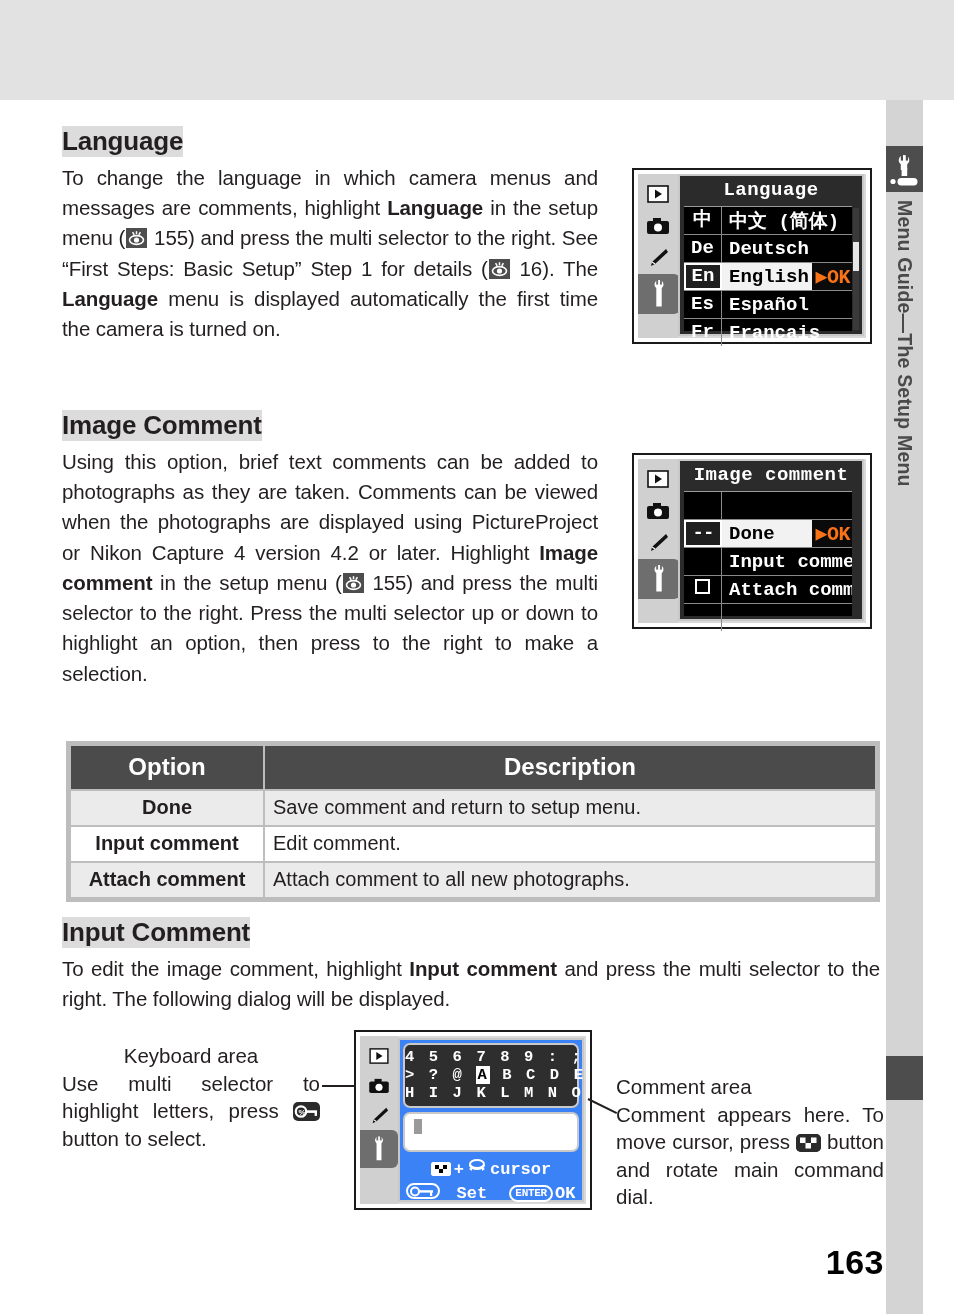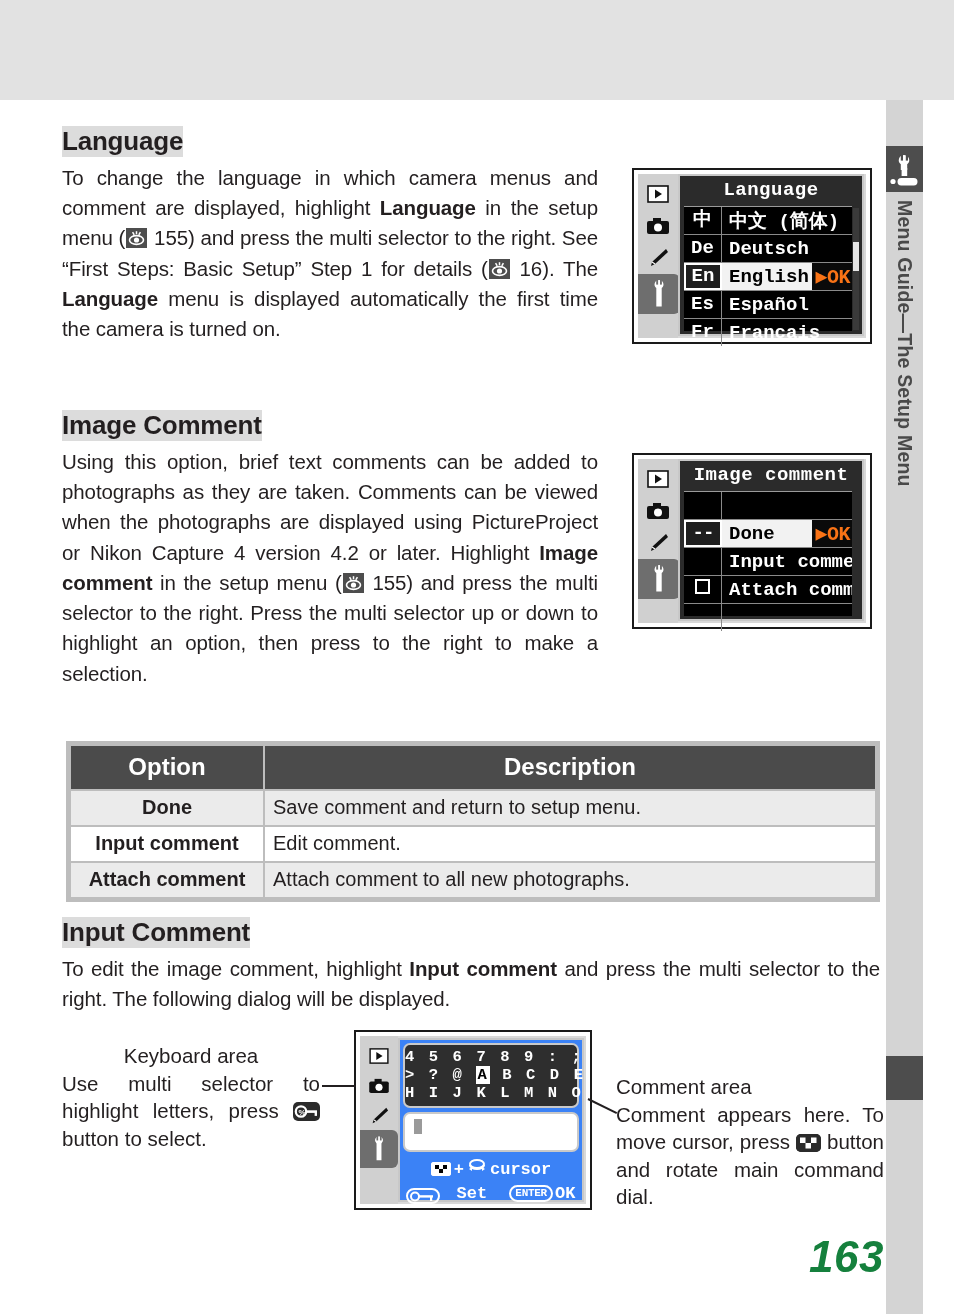--- a/index.html
+++ b/index.html
@@ -70,24 +70,23 @@
     width: 37px;
     height: 1214px;
     background: #d4d4d4;
     z-index: -1;
   }
 
   .page-number {
     position: absolute;
     right: 70px;
     bottom: 32px;
-    font-size: 44px;
-    font-style: italic;
-    font-weight: bold;
-    color: #15803d;
+    font-size: 34px;
+    font-weight: bold;
+    color: #000000;
     letter-spacing: 0.5px;
   }
 
   
   .col-left {
     position: absolute;
     left: 62px;
     width: 536px;
   }
   h2.sec {
@@ -461,21 +460,21 @@
     </svg>
   </div>
   <div class="side-tab-label">Menu Guide—The Setup Menu</div>
 </div>
 <div class="side-tab-bottom"></div>
 
 <div class="page-number">163</div>
 
 <div class="col-left" style="top:126px;">
   <h2 class="sec">Language</h2>
-  <p class="body"><span>To change the language in which camera menus and comment are displayed, highlight </span><b>Language</b><span> in the setup menu (</span><span class="eye-ref"><svg width="21" height="20" viewBox="0 0 21 20">
+  <p class="body"><span>To change the language in which camera menus and messages are comments, highlight </span><b>Language</b><span> in the setup menu (</span><span class="eye-ref"><svg width="21" height="20" viewBox="0 0 21 20">
           <path d="M10.5 3.2 l0 3" stroke="#fff" stroke-width="1.5"></path>
           <path d="M6.6 4.2 l1.6 2.6" stroke="#fff" stroke-width="1.5"></path>
           <path d="M14.4 4.2 l-1.6 2.6" stroke="#fff" stroke-width="1.5"></path>
           <ellipse cx="10.5" cy="12" rx="7" ry="4.4" fill="none" stroke="#fff" stroke-width="1.6"></ellipse>
           <circle cx="10.5" cy="12" r="2.6" fill="#fff"></circle>
         </svg></span> <span>155</span><span>) and press the multi selector to the right.  See “First Steps: Basic Setup” Step 1 for details (</span><span class="eye-ref"><svg width="21" height="20" viewBox="0 0 21 20">
           <path d="M10.5 3.2 l0 3" stroke="#fff" stroke-width="1.5"></path>
           <path d="M6.6 4.2 l1.6 2.6" stroke="#fff" stroke-width="1.5"></path>
           <path d="M14.4 4.2 l-1.6 2.6" stroke="#fff" stroke-width="1.5"></path>
           <ellipse cx="10.5" cy="12" rx="7" ry="4.4" fill="none" stroke="#fff" stroke-width="1.6"></ellipse>
@@ -701,21 +700,21 @@
             <svg width="20" height="18" viewBox="0 0 20 18">
                 <ellipse cx="10" cy="7" rx="7" ry="4" fill="none" stroke="#fff" stroke-width="2"></ellipse>
                 <path d="M3 8 a7 4 0 0 0 14 0" fill="none" stroke="#fff" stroke-width="2"></path>
                 <path d="M2 12 l3-2 l0 4 z" fill="#fff"></path>
                 <path d="M18 12 l-3-2 l0 4 z" fill="#fff"></path>
               </svg>
           </span>
           <span>cursor</span>
         </div>
         <div class="kbd-f-line two">
-          <span style="display:flex;align-items:flex-end;gap:16px;">
+          <span style="display:flex;align-items:flex-start;gap:16px;">
             <span class="btn-key">
               <svg width="26" height="11" viewBox="0 0 26 11">
                   <circle cx="5" cy="5.5" r="4" fill="none" stroke="#fff" stroke-width="2"></circle>
                   <rect x="8" y="4.2" width="15" height="2.4" fill="#fff"></rect>
                   <rect x="20" y="5" width="2.2" height="5" fill="#fff"></rect>
                 </svg>
             </span>
             <span>Set</span>
           </span>
           <span style="display:flex;align-items:center;gap:2px;">

